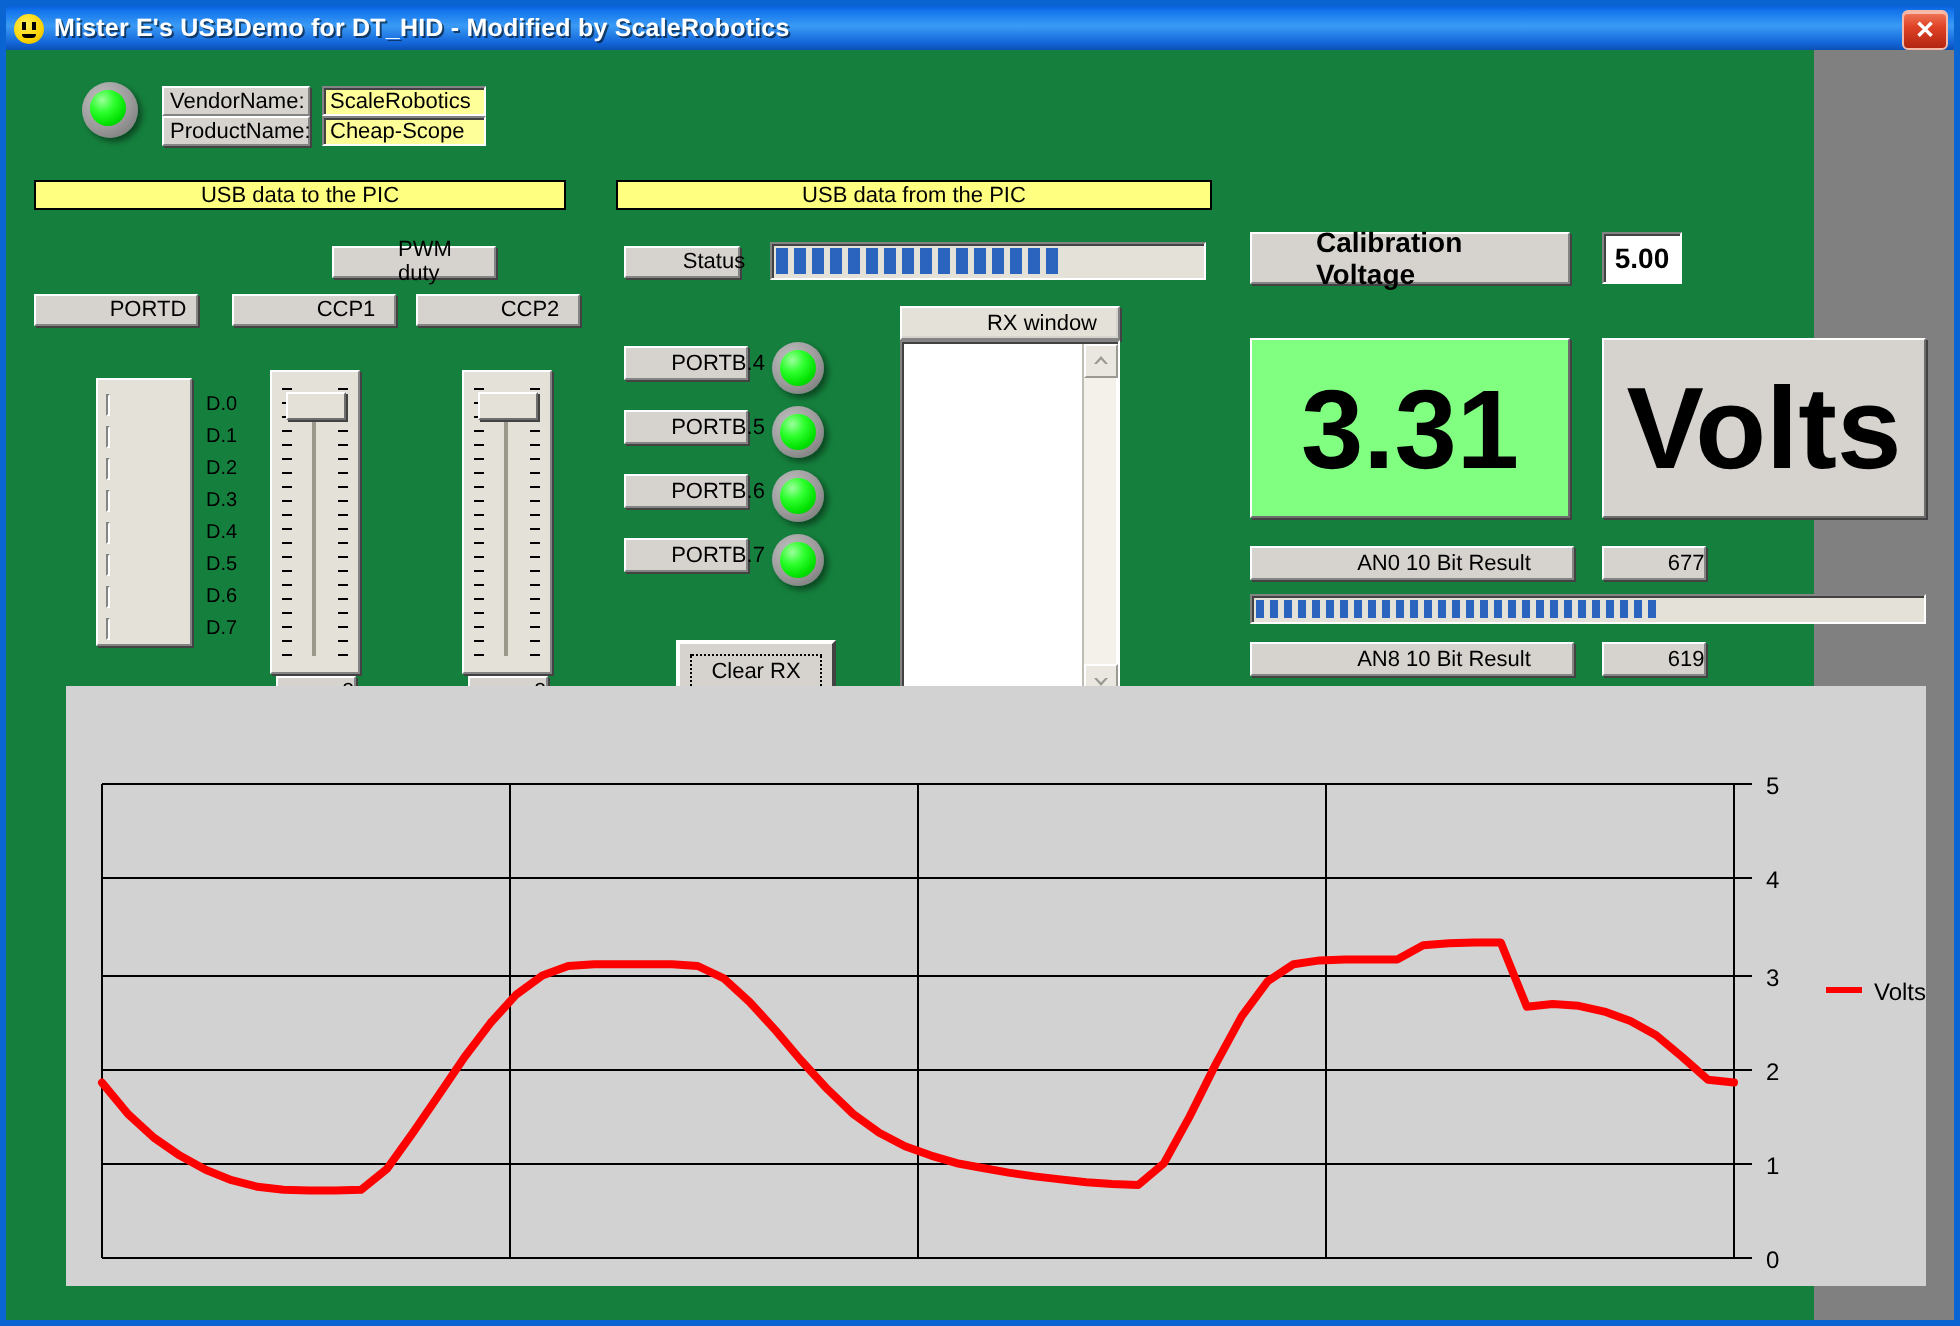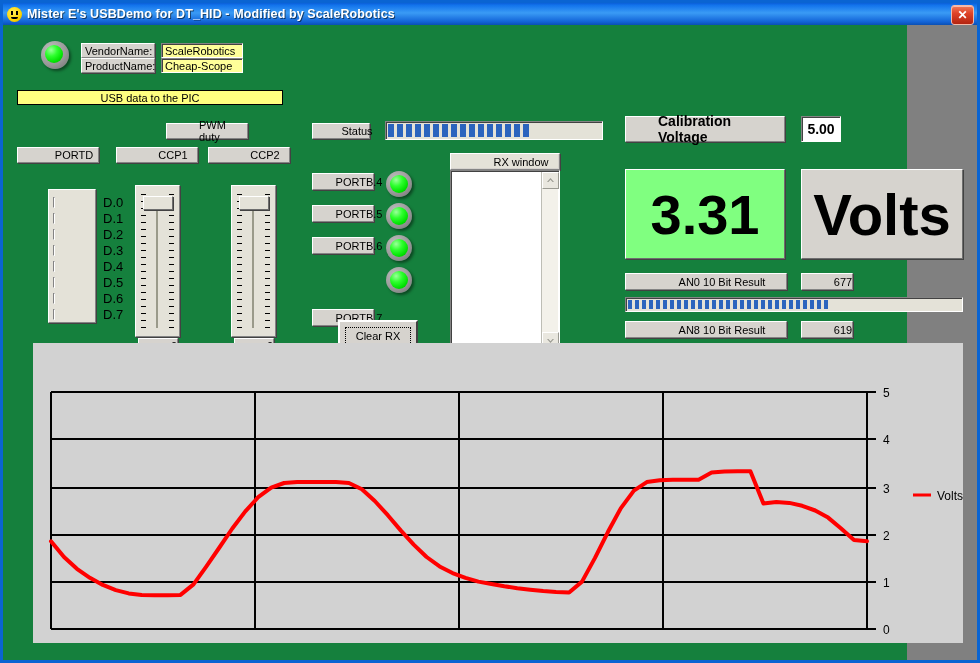--- a/index.html
+++ b/index.html
@@ -85,21 +85,21 @@
     background:radial-gradient(circle at 34% 28%, #9bff9b 0%, #2eff2e 35%, #00e000 70%, #00a800 100%);
   }
   
   .cbrow{display:flex;align-items:center;height:16px;margin-bottom:0;}
   .cbox{
     width:11px;height:11px;background:#D6D3CE;
     border:1px solid;border-color:#848484 #fff #fff #848484;
     box-shadow:inset 1px 1px 0 #424242;
     box-sizing:border-box;margin-right:4px;
   }
-  .cblabel{font-size:13px;color:#000;margin-left:44px;}
+  .cblabel{font-size:10px;color:#000;margin-left:44px;}
   
   .slider-track{
     position:absolute;background:#E4E2D8;
     border:1px solid;border-color:#fff #848484 #848484 #fff;
     box-shadow:1px 1px 0 #424242;
     box-sizing:border-box;
   }
   .tickcol{position:absolute;top:8px;bottom:6px;width:5px;}
   .tickcol i{display:block;width:5px;height:1px;background:#000;margin-bottom:6px;}
   .slider-line{position:absolute;width:2px;background:#9a9a8a;}
@@ -312,20 +312,21 @@
           <i></i>
           <i></i>
           <i></i>
           <i></i>
       </div>
       <div class="slider-line" style="left:20px;top:18px;bottom:8px;"></div>
       <div class="slider-thumb" style="left:7px;top:10px;"></div>
     </div>
     <div class="lbl" style="position:absolute;left:231px;top:313px;width:40px;height:15px;">0</div>
 
+    <div class="banner" style="position:absolute;left:305px;top:65px;width:298px;height:15px;">USB data from the PIC</div>
 
     <div class="lbl" style="position:absolute;left:309px;top:98px;width:58px;height:16px;">Status</div>
     <div class="pbar" style="position:absolute;left:382px;top:96px;width:218px;height:19px;" id="status-bar">
         <i style="width: 6px;"></i>
         <i style="width: 6px;"></i>
         <i style="width: 6px;"></i>
         <i style="width: 6px;"></i>
         <i style="width: 6px;"></i>
         <i style="width: 6px;"></i>
         <i style="width: 6px;"></i>
@@ -336,21 +337,21 @@
         <i style="width: 6px;"></i>
         <i style="width: 6px;"></i>
         <i style="width: 6px;"></i>
         <i style="width: 6px;"></i>
         <i style="width: 6px;"></i>
       </div>
 
     <div class="lbl" style="position:absolute;left:309px;top:148px;width:62px;height:17px;">PORTB.4</div>
     <div class="lbl" style="position:absolute;left:309px;top:180px;width:62px;height:17px;">PORTB.5</div>
     <div class="lbl" style="position:absolute;left:309px;top:212px;width:62px;height:17px;">PORTB.6</div>
-    <div class="lbl" style="position:absolute;left:309px;top:244px;width:62px;height:17px;margin-top:40px;">PORTB.7</div>
+    <div class="lbl" style="position:absolute;left:309px;top:244px;width:62px;height:17px;">PORTB.7</div>
 
     <div class="led" style="left:383px;top:146px;"></div>
     <div class="led" style="left:383px;top:178px;"></div>
     <div class="led" style="left:383px;top:210px;"></div>
     <div class="led" style="left:383px;top:242px;"></div>
 
     <div class="btn" style="position:absolute;left:335px;top:295px;width:80px;height:32px;">
       <span class="inner">Clear RX</span>
     </div>
 

